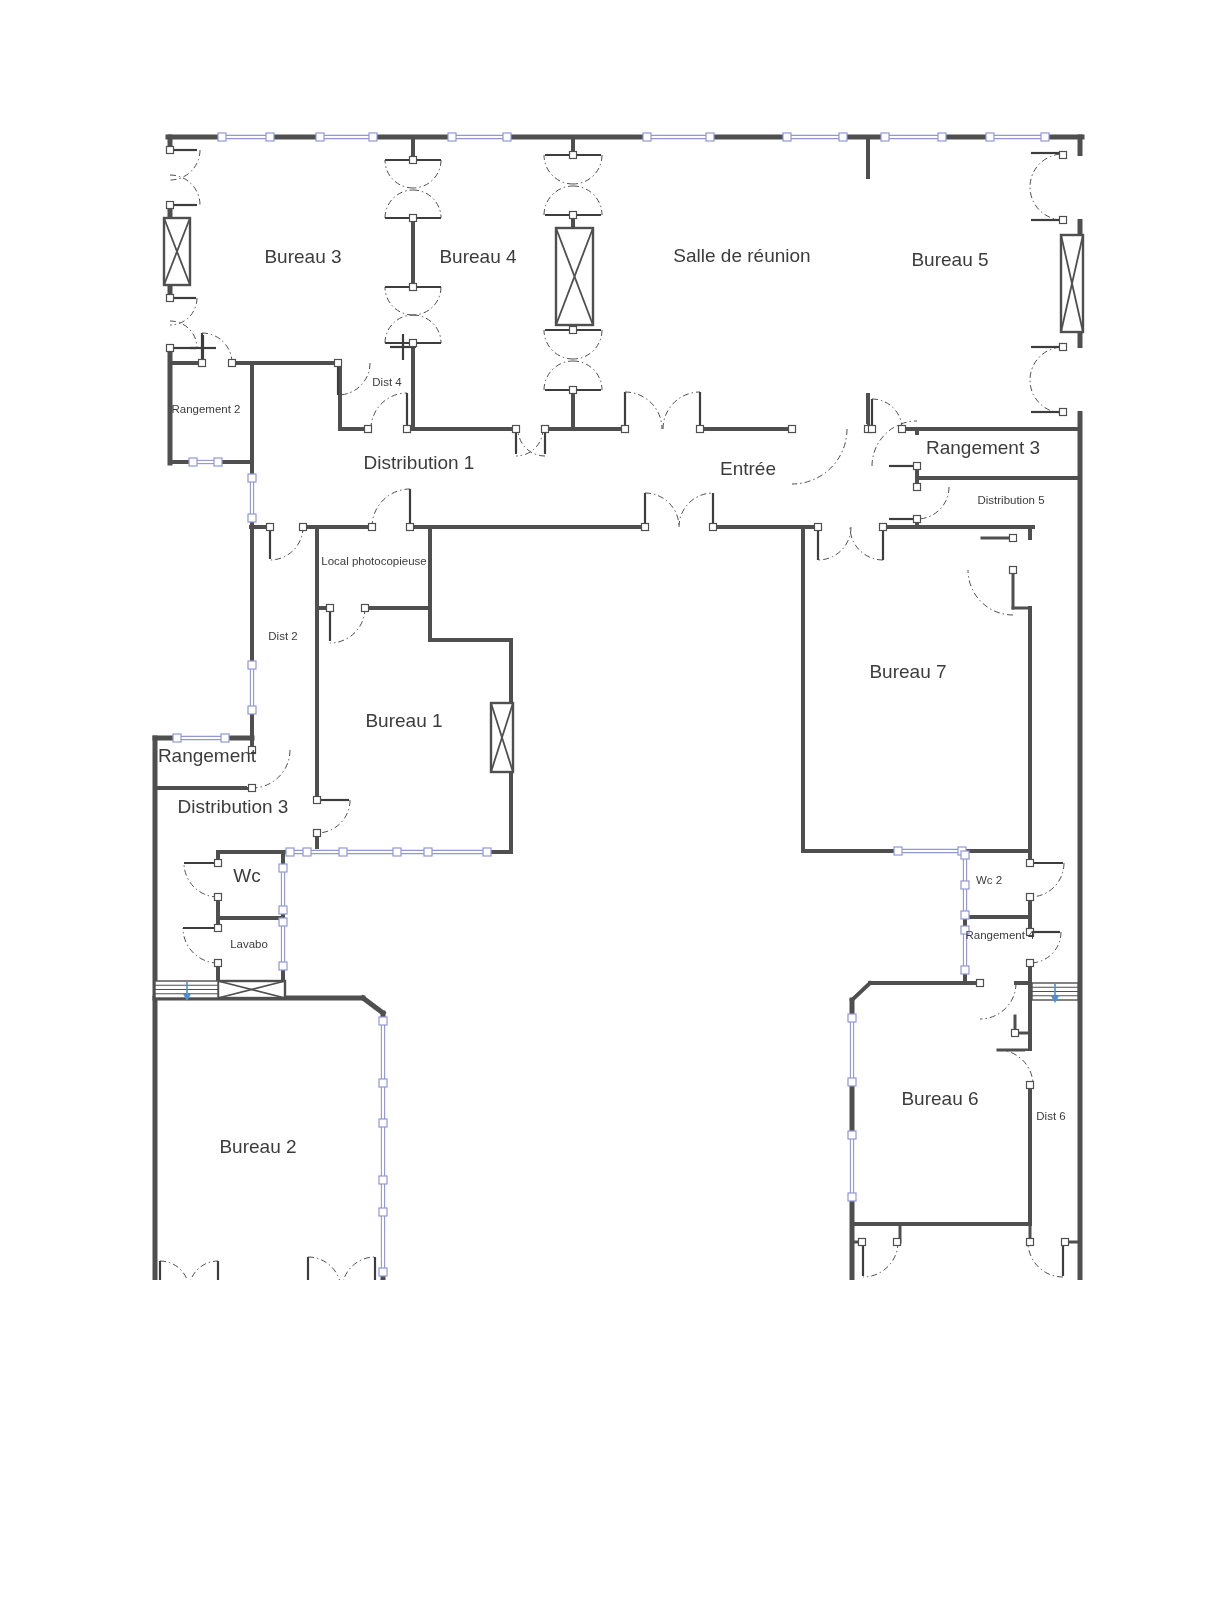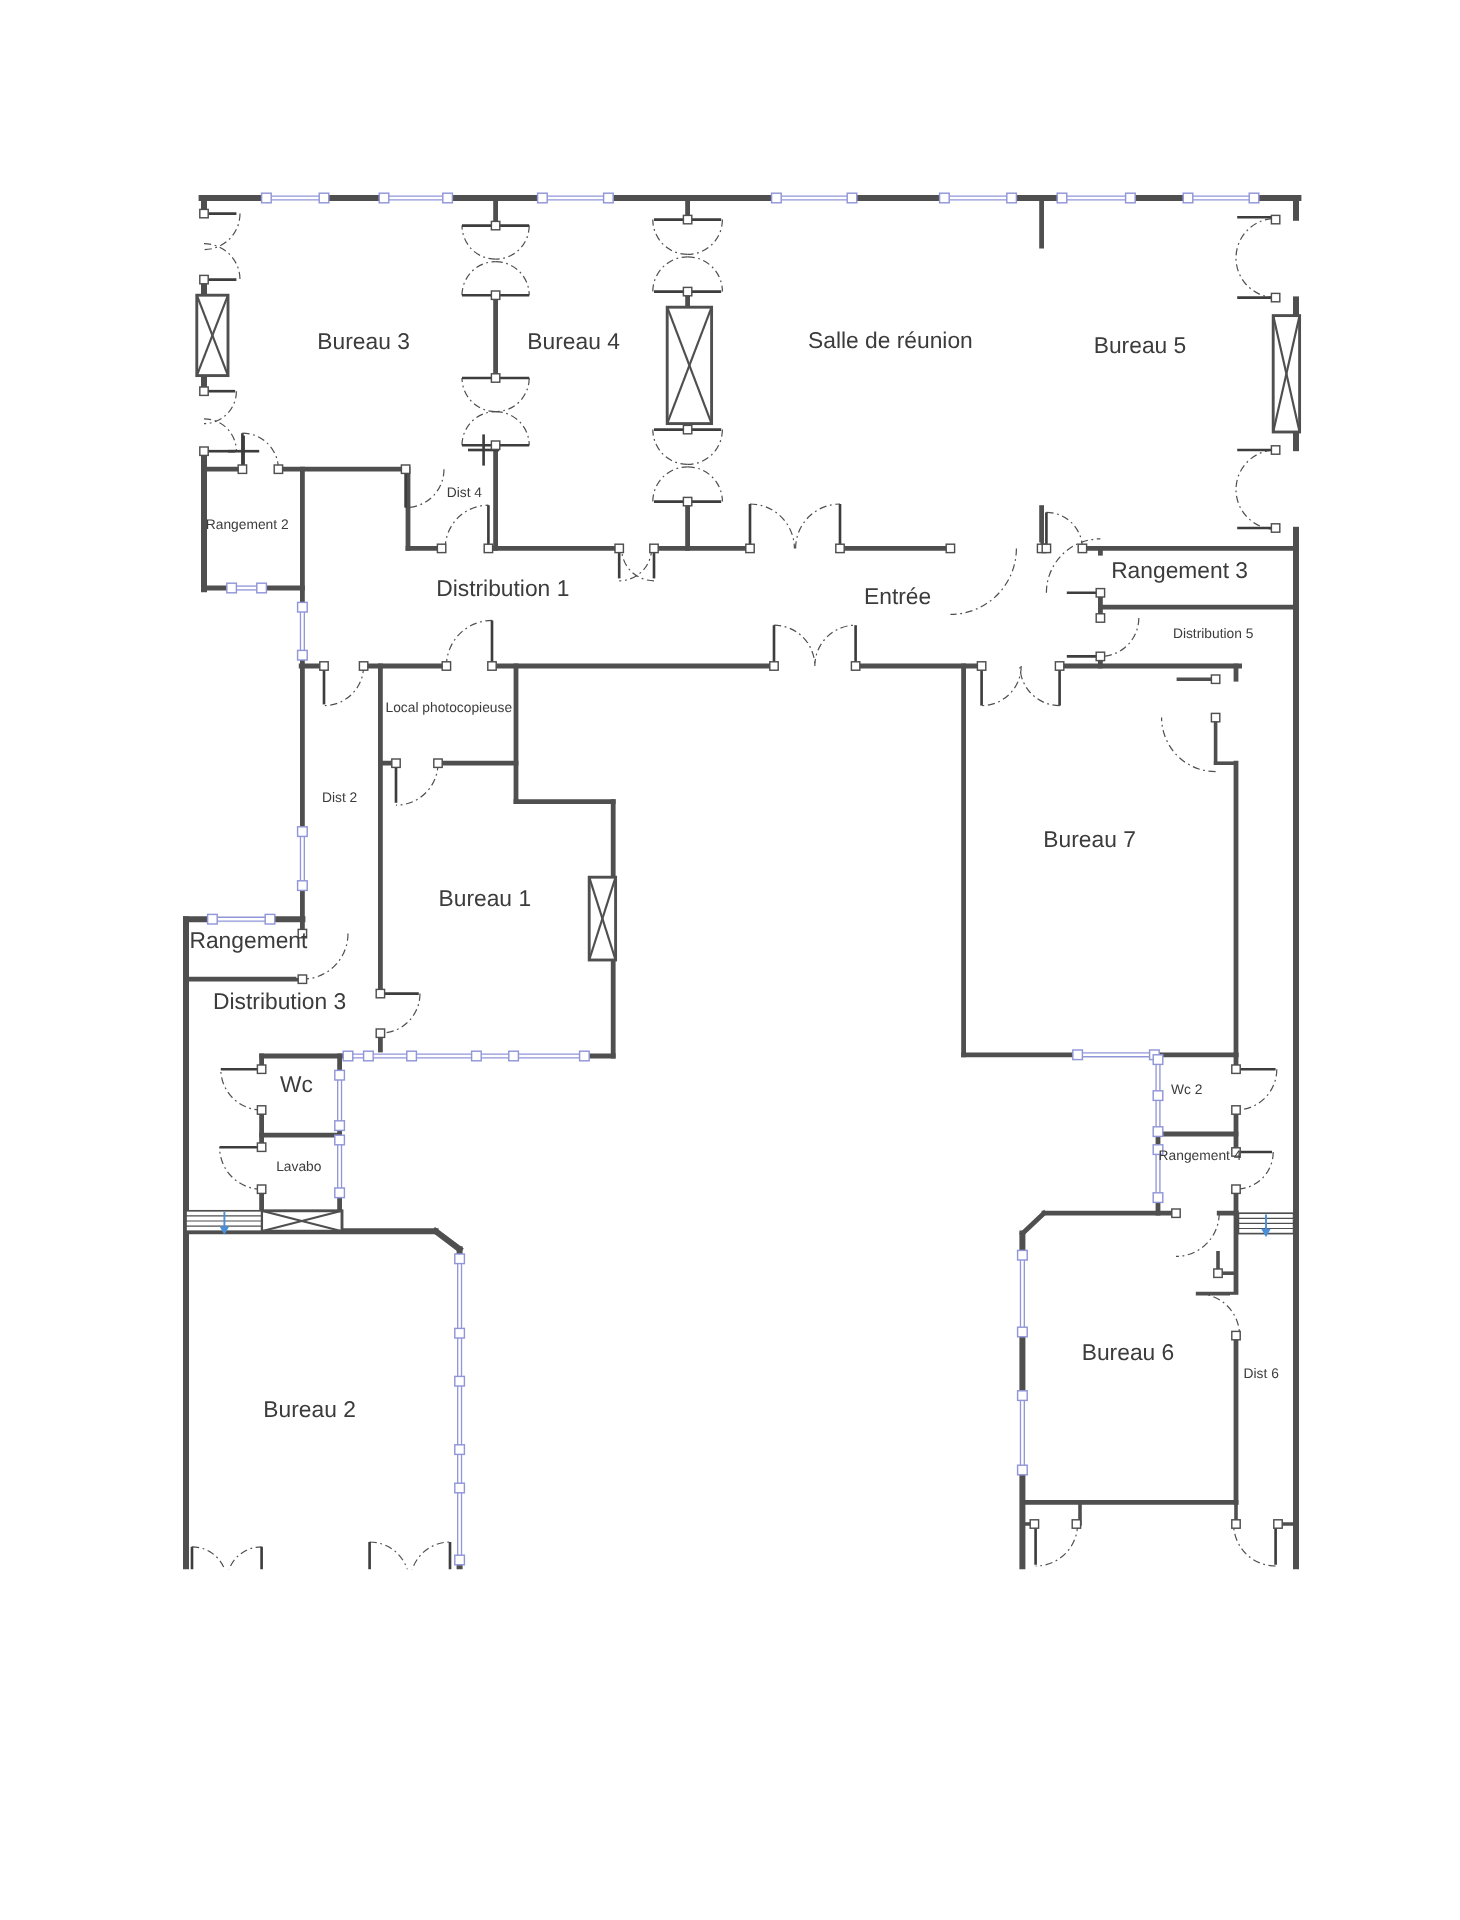--- a/index.html
+++ b/index.html
@@ -1,17 +1,17 @@
 <!DOCTYPE html>
 <html><head>
 <meta charset="utf-8">
 <style>
   html,body{margin:0;padding:0;background:#ffffff;}
   body{font-family:"Liberation Sans", sans-serif;}
-  #stage{position:relative;width:1217px;height:1280px;background:#ffffff;overflow:hidden;margin-top:28px;}
+  #stage{position:relative;width:1217px;height:1280px;background:#ffffff;overflow:hidden;}
   svg{display:block;}
   text{font-family:"Liberation Sans", sans-serif;}
 </style>
 </head>
 <body>
 
 <div id="stage">
   <svg id="plan-svg" xmlns="http://www.w3.org/2000/svg" width="1217" height="1600" viewBox="0 0 1217 1600">
       <rect x="0" y="0" width="1217" height="1600" fill="#ffffff"></rect>
       <line x1="168" y1="137" x2="1082" y2="137" stroke="#4f4f4f" stroke-width="5" stroke-linecap="square"></line>

